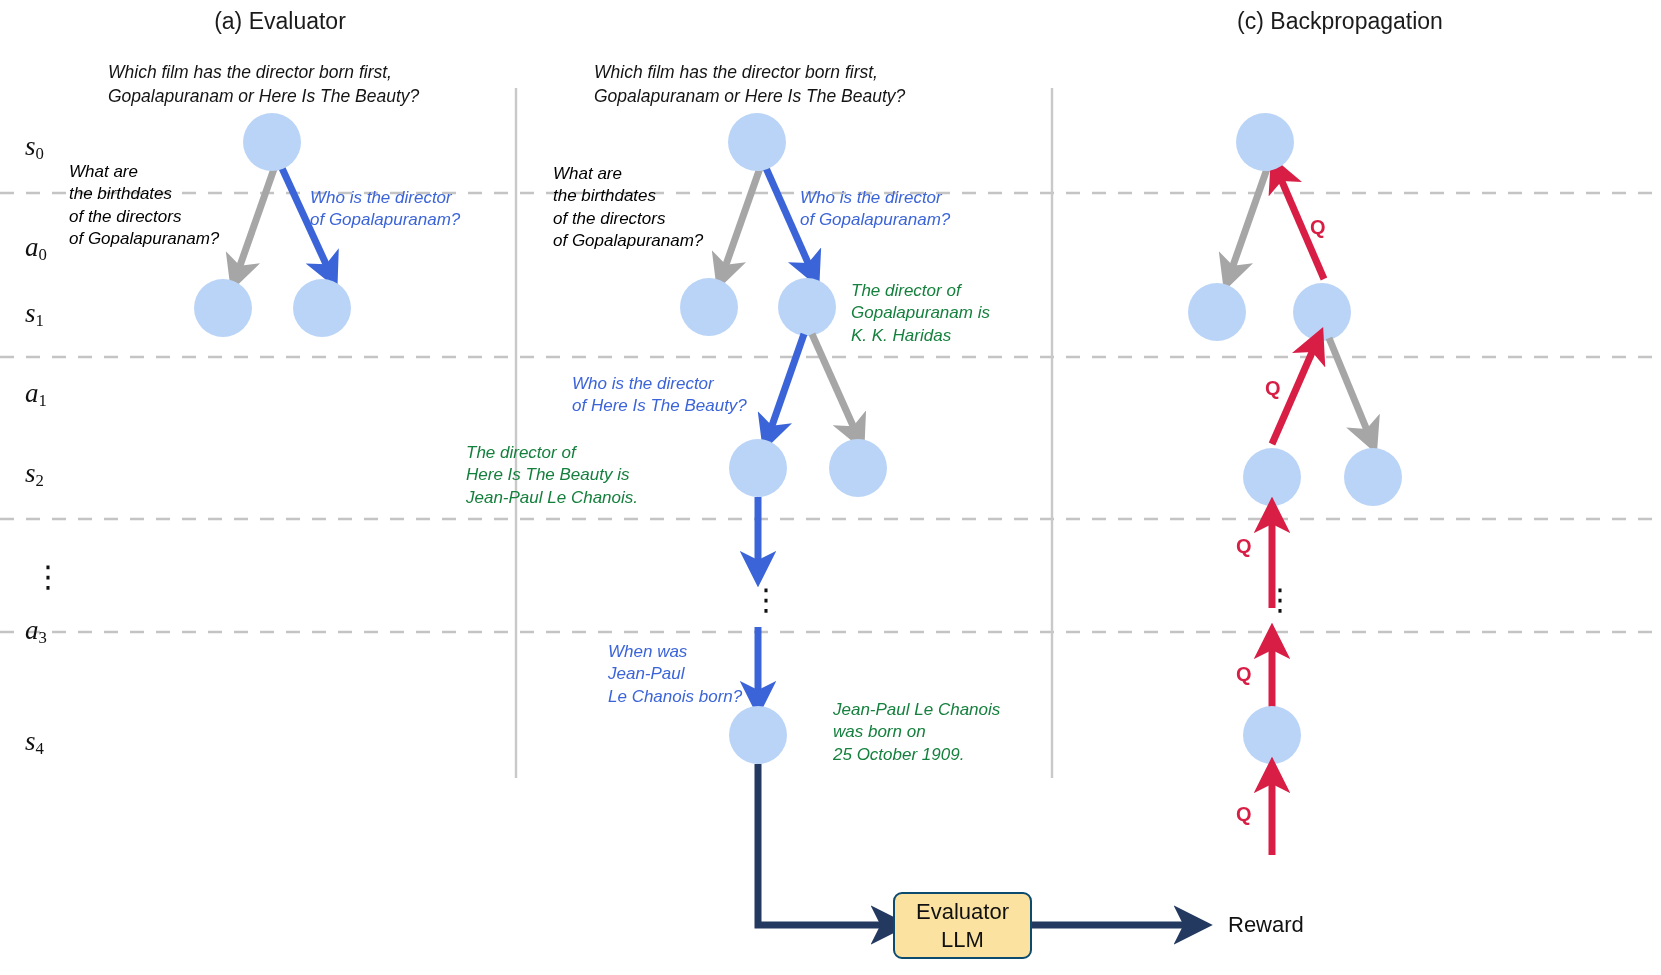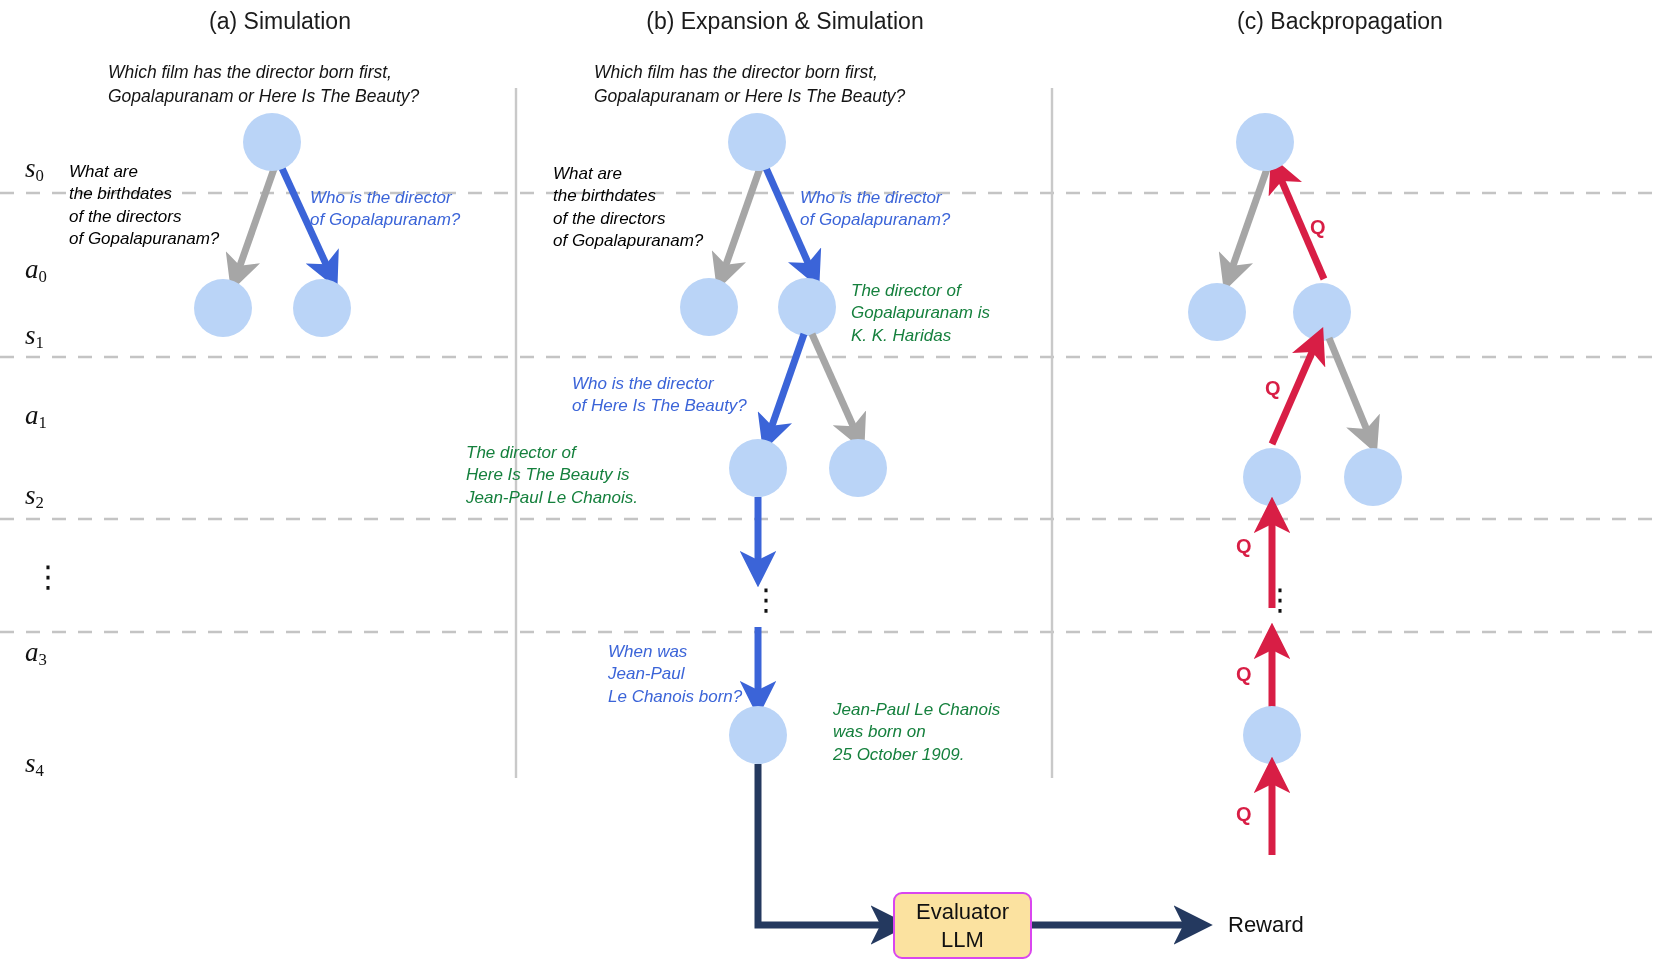--- a/index.html
+++ b/index.html
@@ -50,21 +50,20 @@
   .anno.gray   { color: #000000; }
   .anno.blue   { color: #3b64d8; }
   .anno.orange { color: #15803d; }
   .axis-label {
     position: absolute;
     font-family: "Liberation Serif", serif;
     font-style: italic;
     font-size: 27px;
     color: #111111;
     white-space: nowrap;
-    margin-top: 22px;
   }
   .axis-label sub {
     font-size: 0.62em;
     font-style: normal;
     vertical-align: -0.22em;
   }
   .vdots {
     position: absolute;
     font-family: "Liberation Sans", sans-serif;
     font-size: 30px;
@@ -77,21 +76,21 @@
     font-family: "Liberation Sans", sans-serif;
     font-weight: bold;
     font-size: 20px;
     color: #d81e45;
     white-space: nowrap;
   }
   .evaluator-box {
     position: absolute;
     box-sizing: border-box;
     background: #fbe2a0;
-    border: 2px solid #d946ef;
+    border: 2px solid #0c4a6e;
     border-radius: 9px;
     display: flex;
     flex-direction: column;
     align-items: center;
     justify-content: center;
     font-family: "Liberation Sans", sans-serif;
     font-size: 22px;
     color: #111111;
     line-height: 1.25;
   }
@@ -176,22 +175,21 @@
       <circle cx="1272" cy="477" r="29" fill="#bad4f7"></circle>
       <circle cx="1373" cy="477" r="29" fill="#bad4f7"></circle>
 
       <line x1="1272" y1="608" x2="1272" y2="512" stroke="#d81e45" stroke-width="7" marker-end="url(#ah-red)"></line>
       <line x1="1272" y1="716" x2="1272" y2="638" stroke="#d81e45" stroke-width="7" marker-end="url(#ah-red)"></line>
       <circle cx="1272" cy="735" r="29" fill="#bad4f7"></circle>
       <line x1="1272" y1="855" x2="1272" y2="772" stroke="#d81e45" stroke-width="7" marker-end="url(#ah-red)"></line>
     </g>
   </svg>
 
-  <div class="panel-title" style="left:0; top:8px; width:560px;">(a) Simulation</div>
-  <div class="panel-title" style="left:505px; top:8px; width:560px;">(b) Expansion &amp; Simulation</div>
+  <div class="panel-title" style="left:0; top:8px; width:560px;">(a) Evaluator</div>
   <div class="panel-title" style="left:1060px; top:8px; width:560px;">(c) Backpropagation</div>
 
   <div class="question-text" style="left:108px; top:60px;">Which film has the director born first,
 Gopalapuranam or Here Is The Beauty?</div>
   <div class="question-text" style="left:594px; top:60px;">Which film has the director born first,
 Gopalapuranam or Here Is The Beauty?</div>
 
   <div class="axis-label" style="left:25px; top:131px;">
     <span>s</span><sub>0</sub>
   </div>

